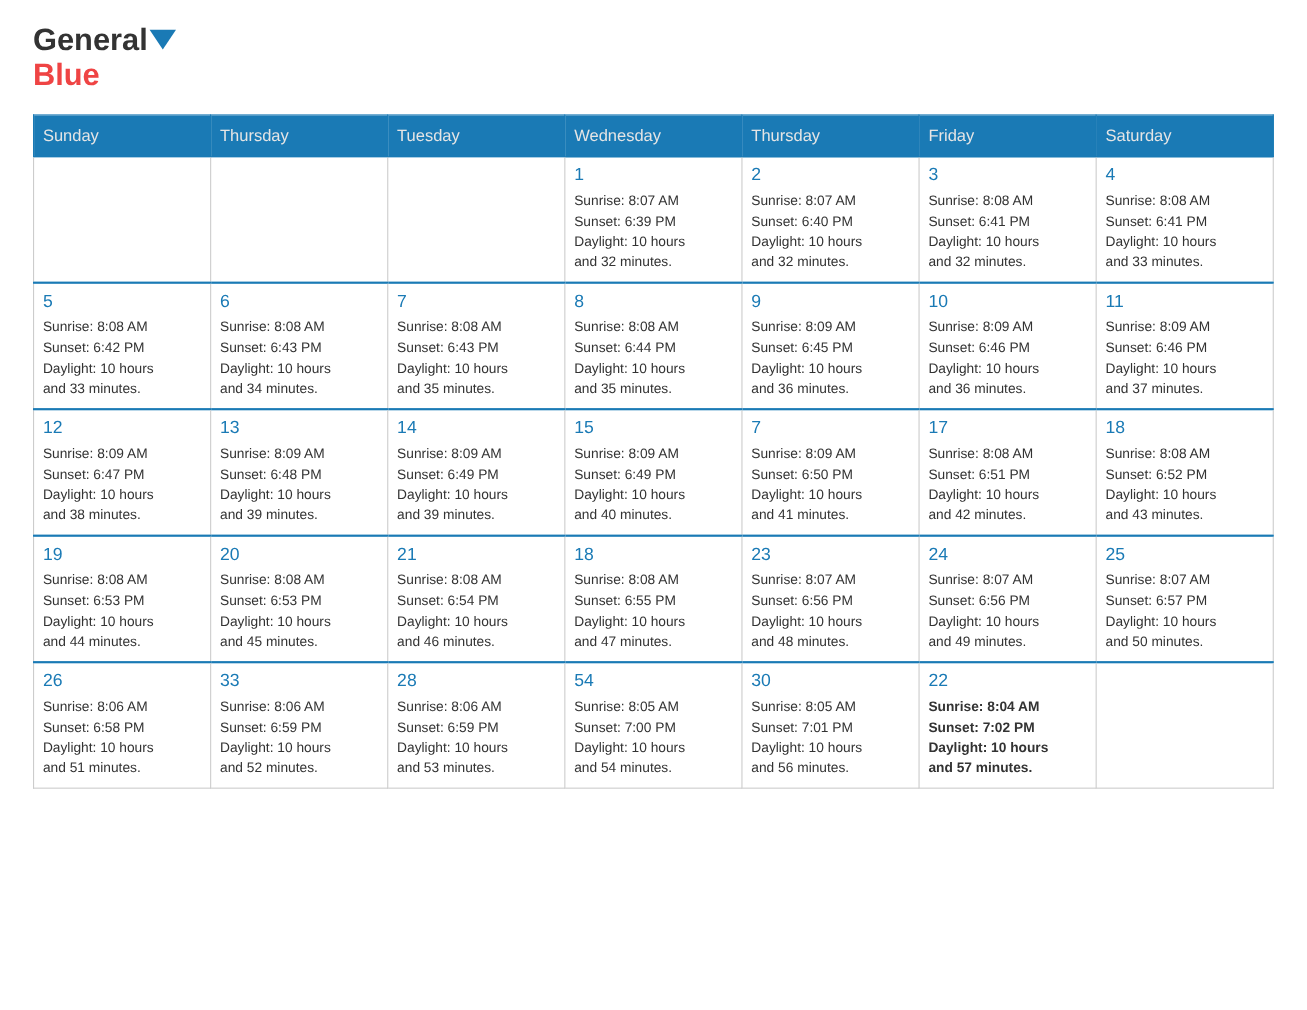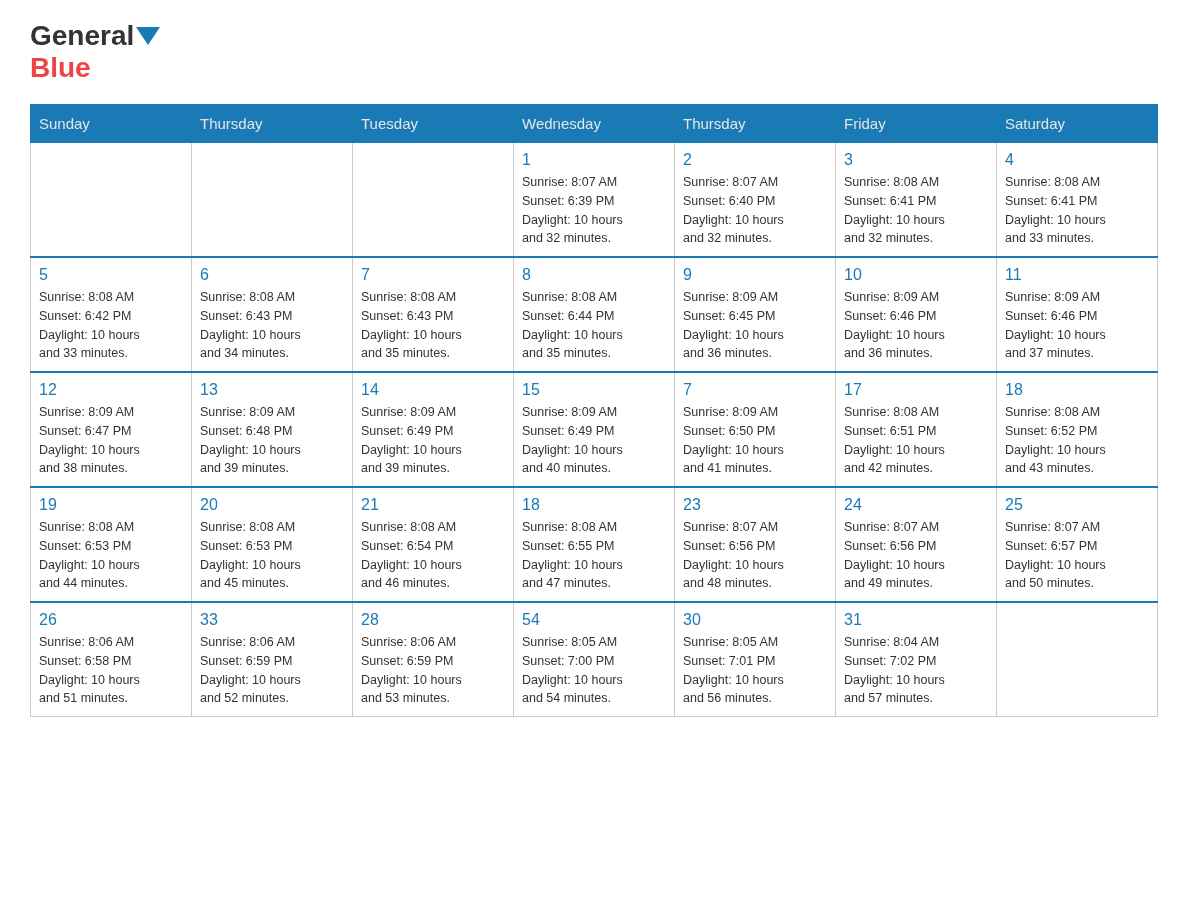--- a/index.html
+++ b/index.html
@@ -348,22 +348,22 @@
 and 54 minutes.</div>
         </td>
         <td>
           <span class="day-number">30</span>
           <div class="day-info" style="white-space: pre-line;">Sunrise: 8:05 AM
 Sunset: 7:01 PM
 Daylight: 10 hours
 and 56 minutes.</div>
         </td>
         <td>
-          <span class="day-number">31</span>
-          <div class="day-info" style="white-space: pre-line;">Sunrise: 8:04 AM
+          <span class="day-number">22</span>
+          <div class="day-info" style="white-space: pre-line; font-weight: bold;">Sunrise: 8:04 AM
 Sunset: 7:02 PM
 Daylight: 10 hours
 and 57 minutes.</div>
         </td>
         <td class="empty-cell"></td>
       </tr>
     </tbody>
 </table>
 
 </body></html>

